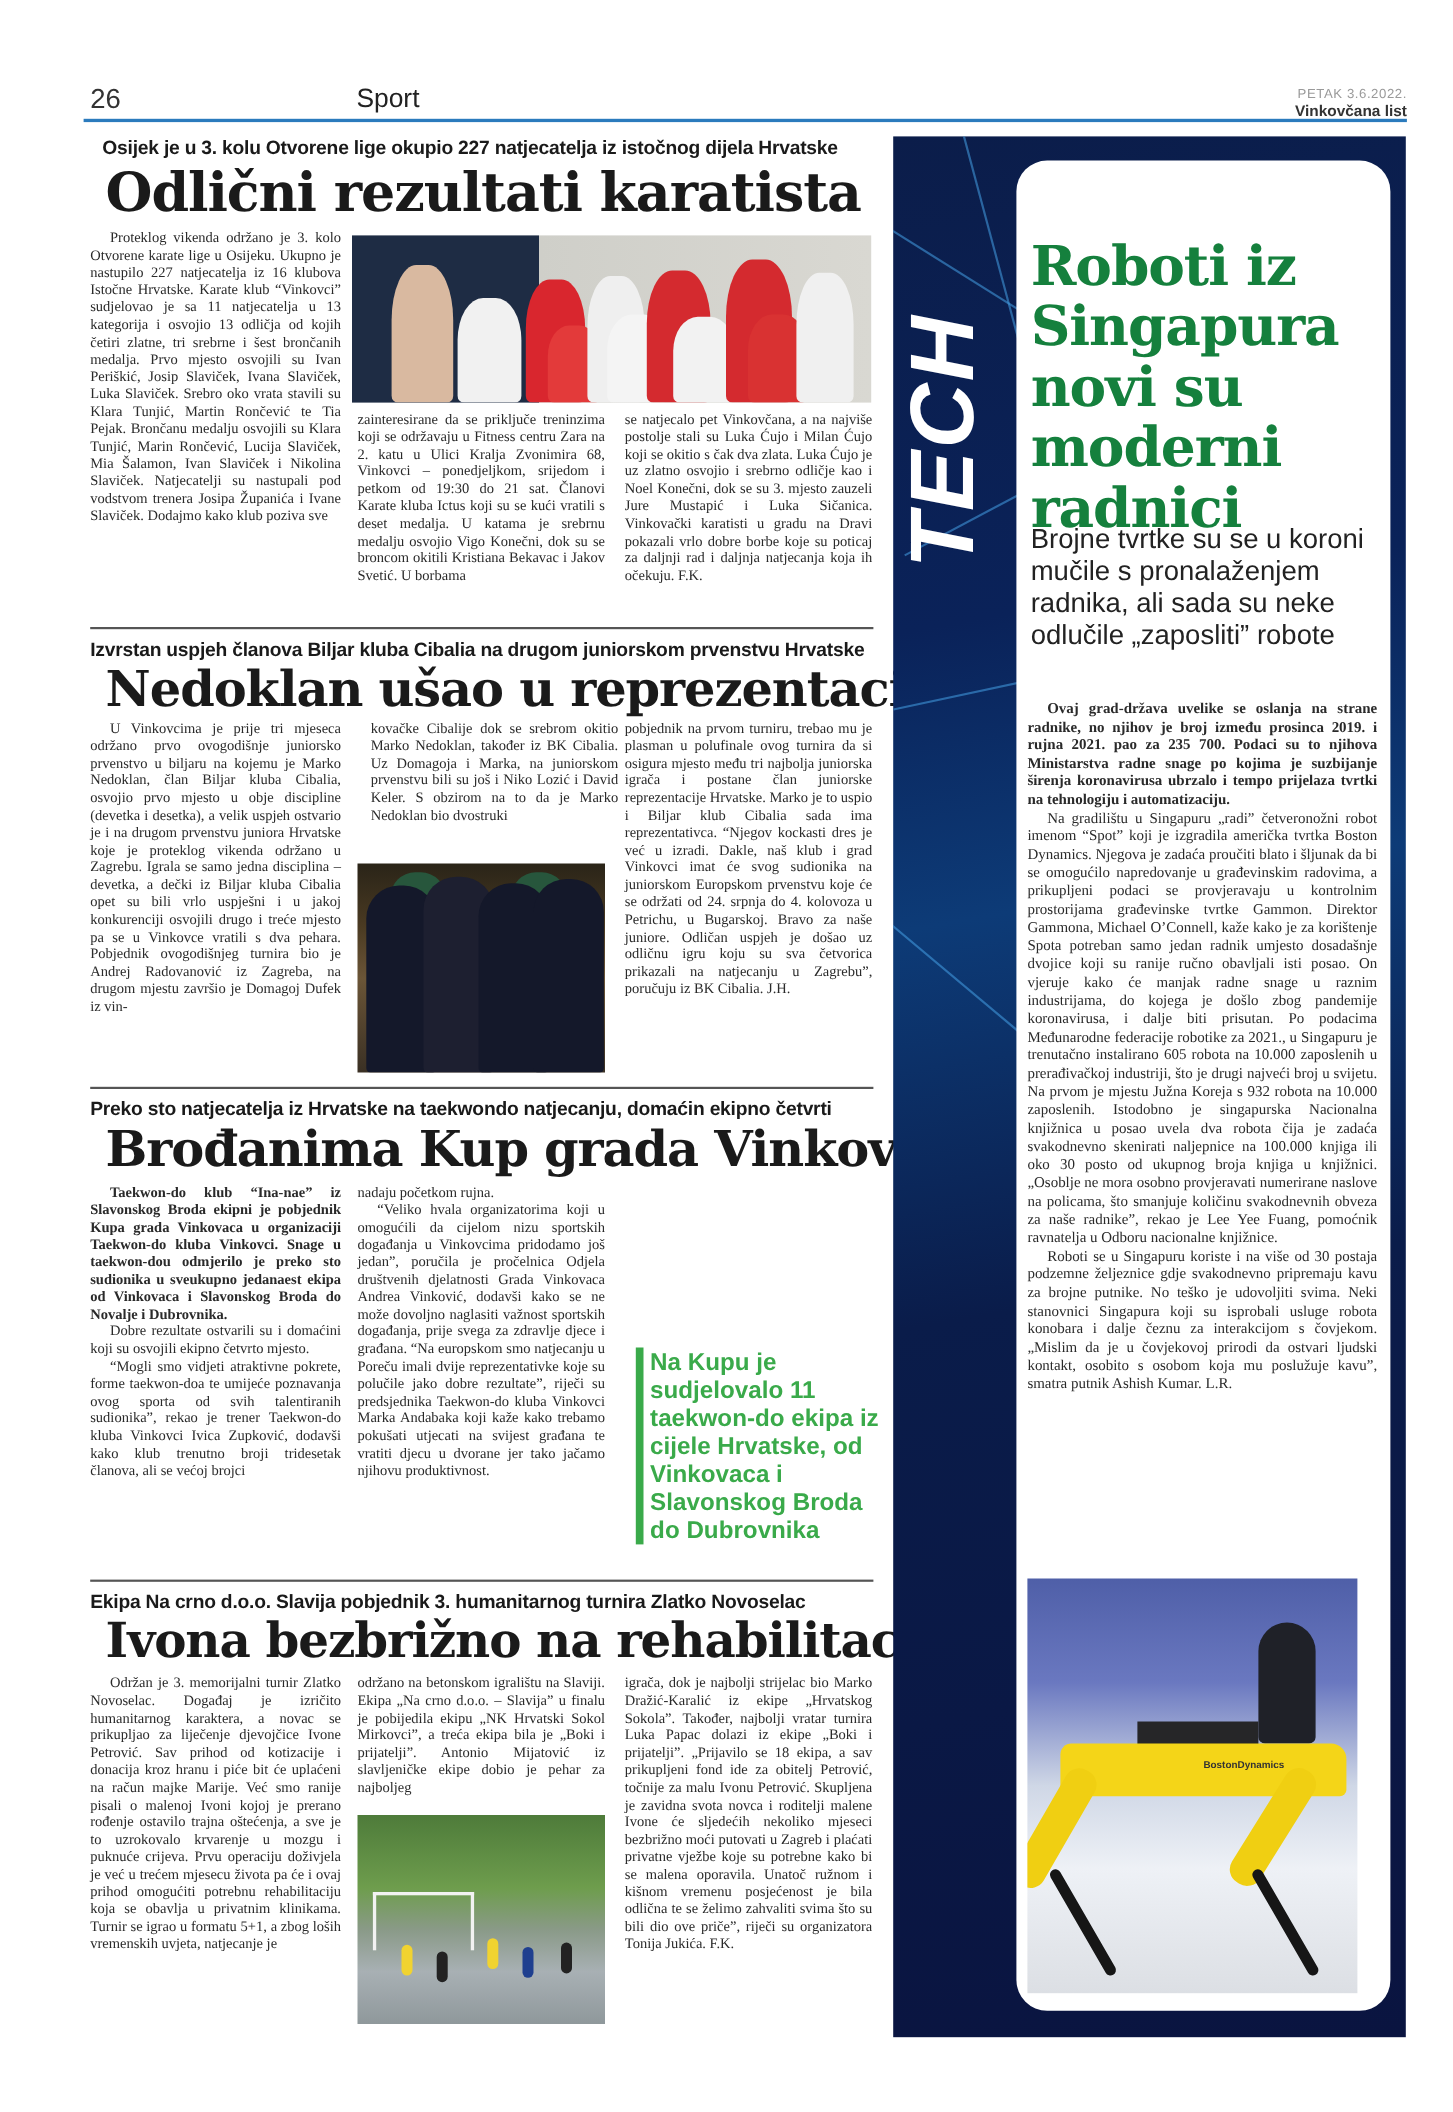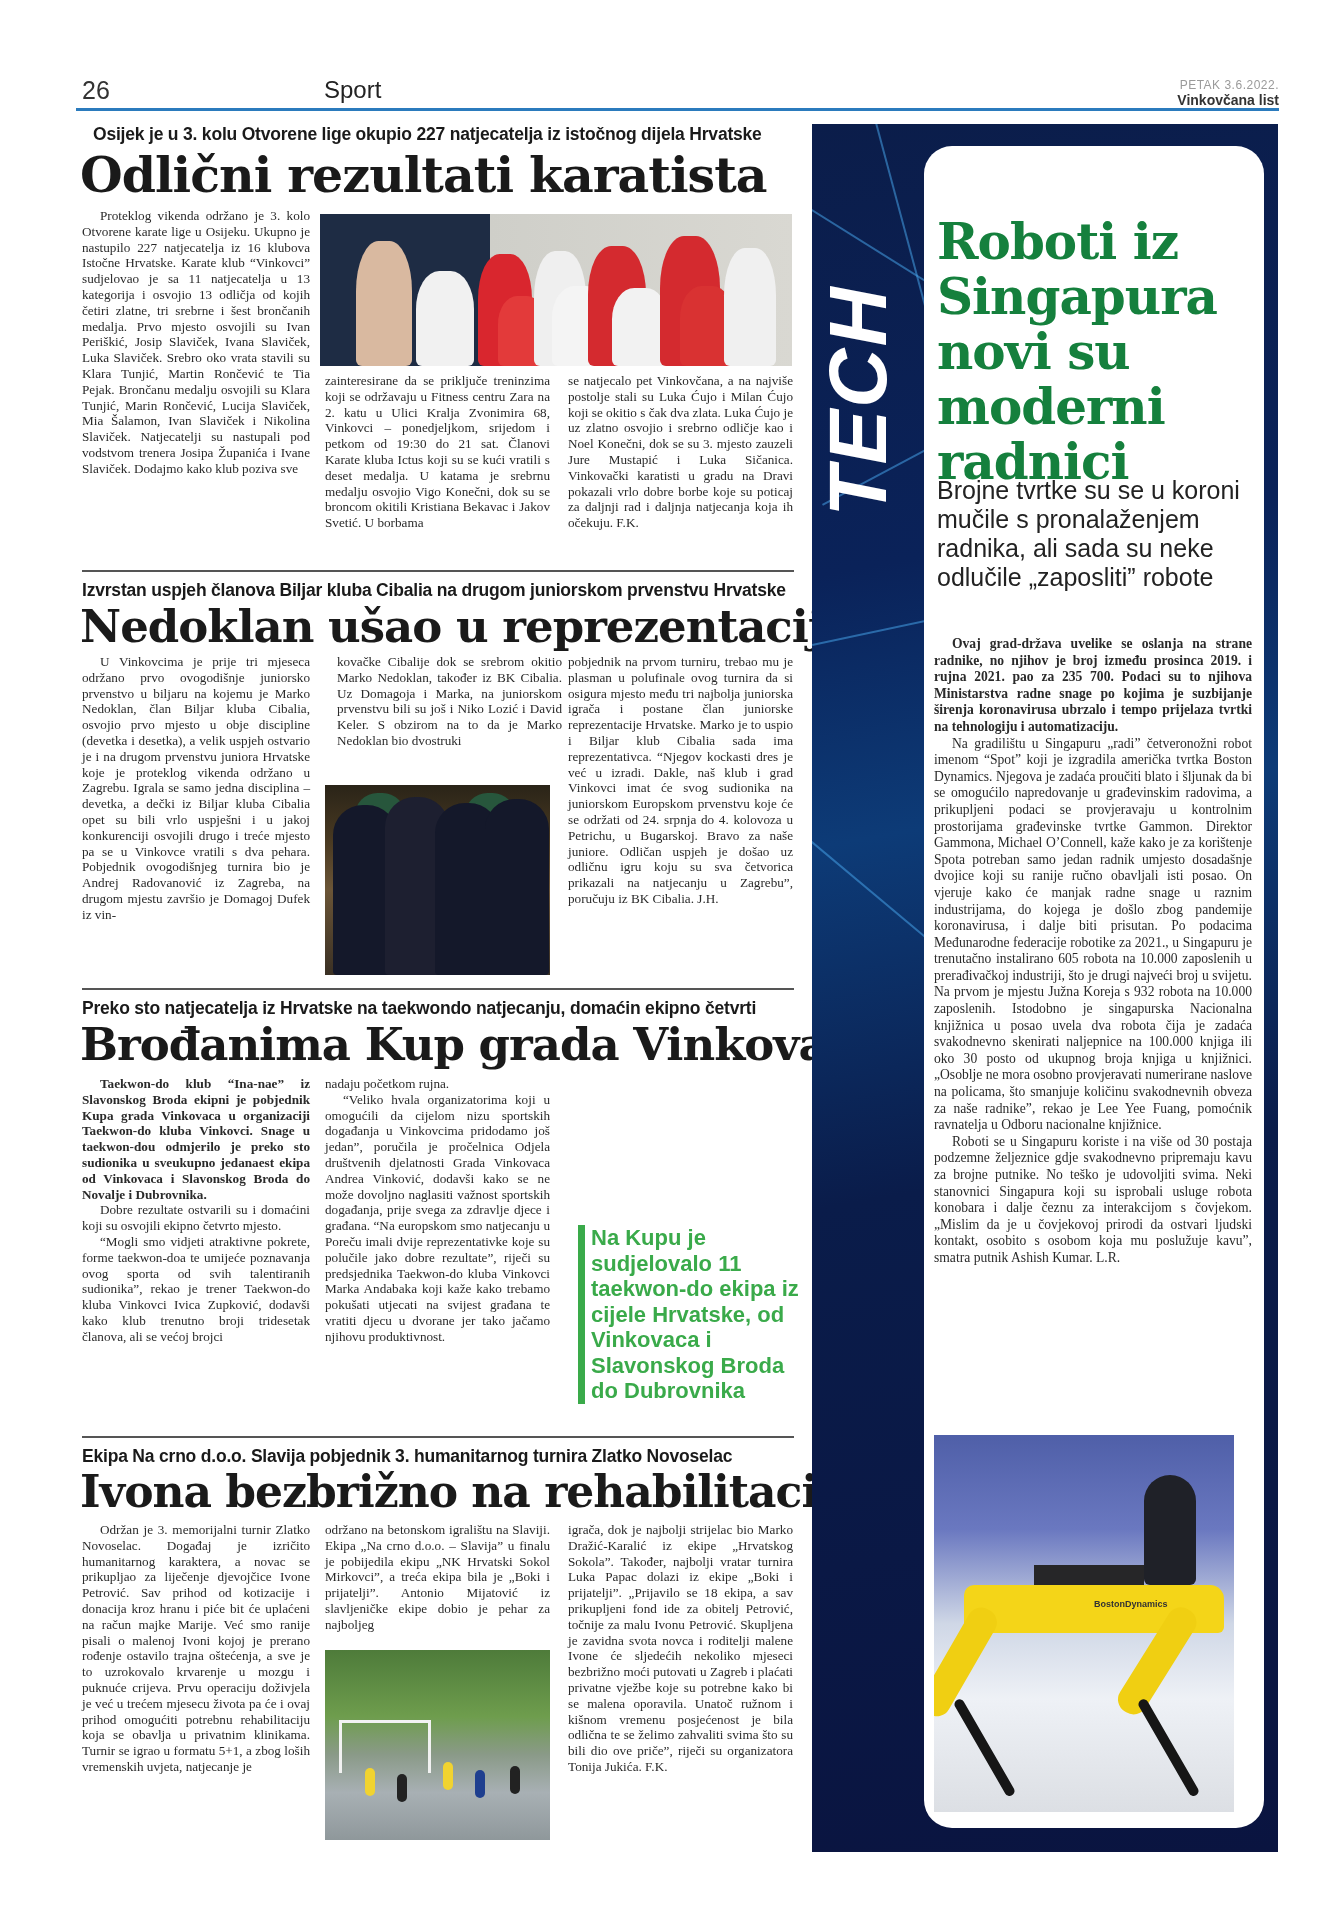--- a/index.html
+++ b/index.html
@@ -8,21 +8,21 @@
 
   
   .page-num { left:82px; top:76px; font-family:"Liberation Sans", sans-serif; font-size:25px; color:#333; }
   .section { left:324px; top:76px; font-family:"Liberation Sans", sans-serif; font-size:24px; color:#222; }
   .date { right:42px; top:78px; font-family:"Liberation Sans", sans-serif; font-size:12px; color:#9a9a9a; letter-spacing:0.5px; }
   .pubname { right:42px; top:92px; font-family:"Liberation Sans", sans-serif; font-size:14px; font-weight:bold; color:#333; }
   .header-rule { left:76px; top:108px; width:1203px; height:3px; background:#2b7bbd; }
 
   
   .kicker { font-family:"Liberation Sans", sans-serif; font-weight:bold; font-size:17.5px; color:#1a1a1a; white-space:nowrap; letter-spacing:-0.2px; }
-  .headline { font-family:"DejaVu Serif", serif; font-weight:bold; color:#1a1a1a; white-space:nowrap; letter-spacing:-1px; }
+  .headline { font-family:"DejaVu Serif", serif; font-weight:bold; color:#1a1a1a; white-space:nowrap; letter-spacing:-1px;margin-left:16px; }
   .col { font-size:13.2px; line-height:15.8px; text-align:justify; color:#2a2a2a; font-family:"Liberation Serif", serif; }
   .col p { margin:0; text-indent:18px; }
   .col p.noind { text-indent:0; }
   .col .lead { font-weight:bold; }
   .rule { height:2px; background:#555; }
 
   
   .photo { overflow:hidden; }
   .karate-photo { background:linear-gradient(90deg,#1e2c44 0%,#1e2c44 36%,#cfcfc9 36%,#d9d8d2 100%); }
   .karate-photo .fig { position:absolute; bottom:0; border-radius:40% 40% 6px 6px; }

